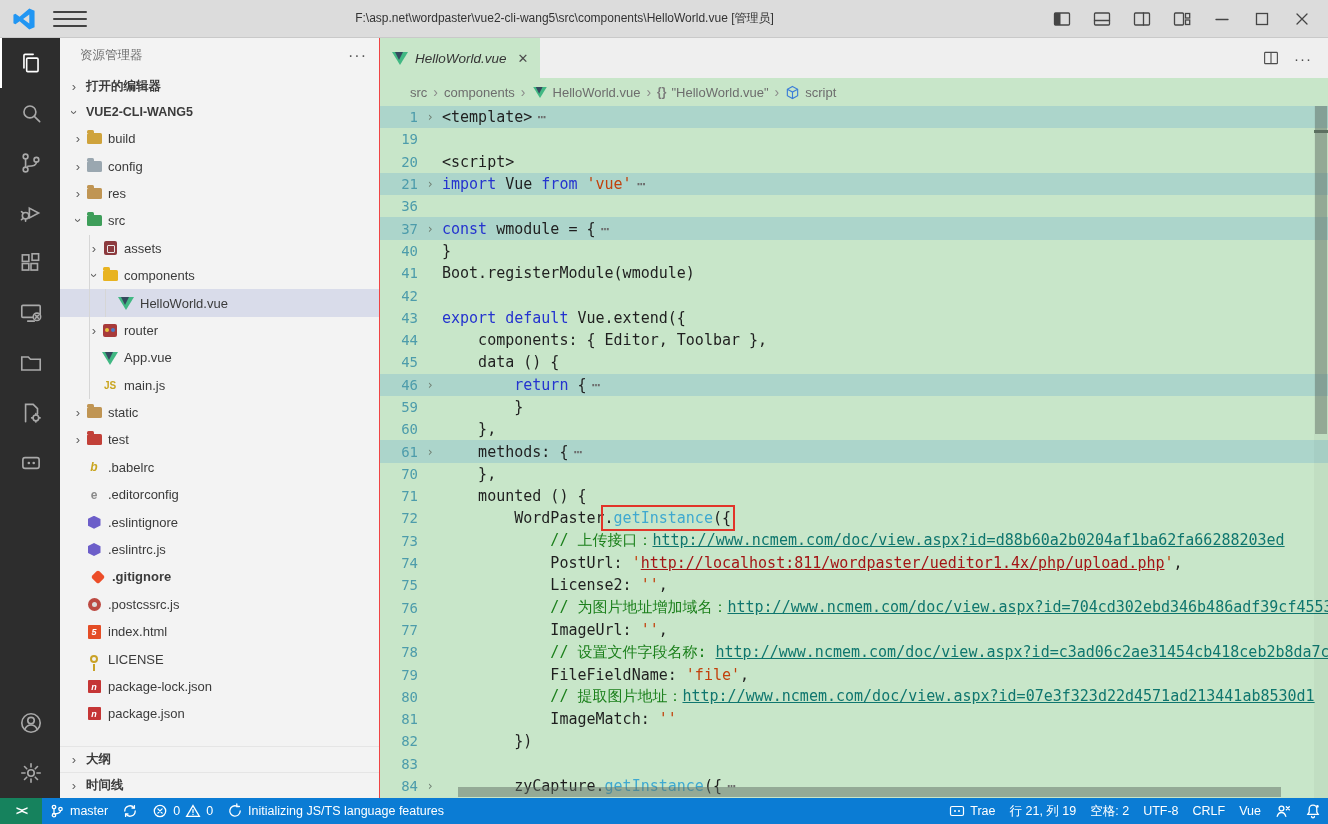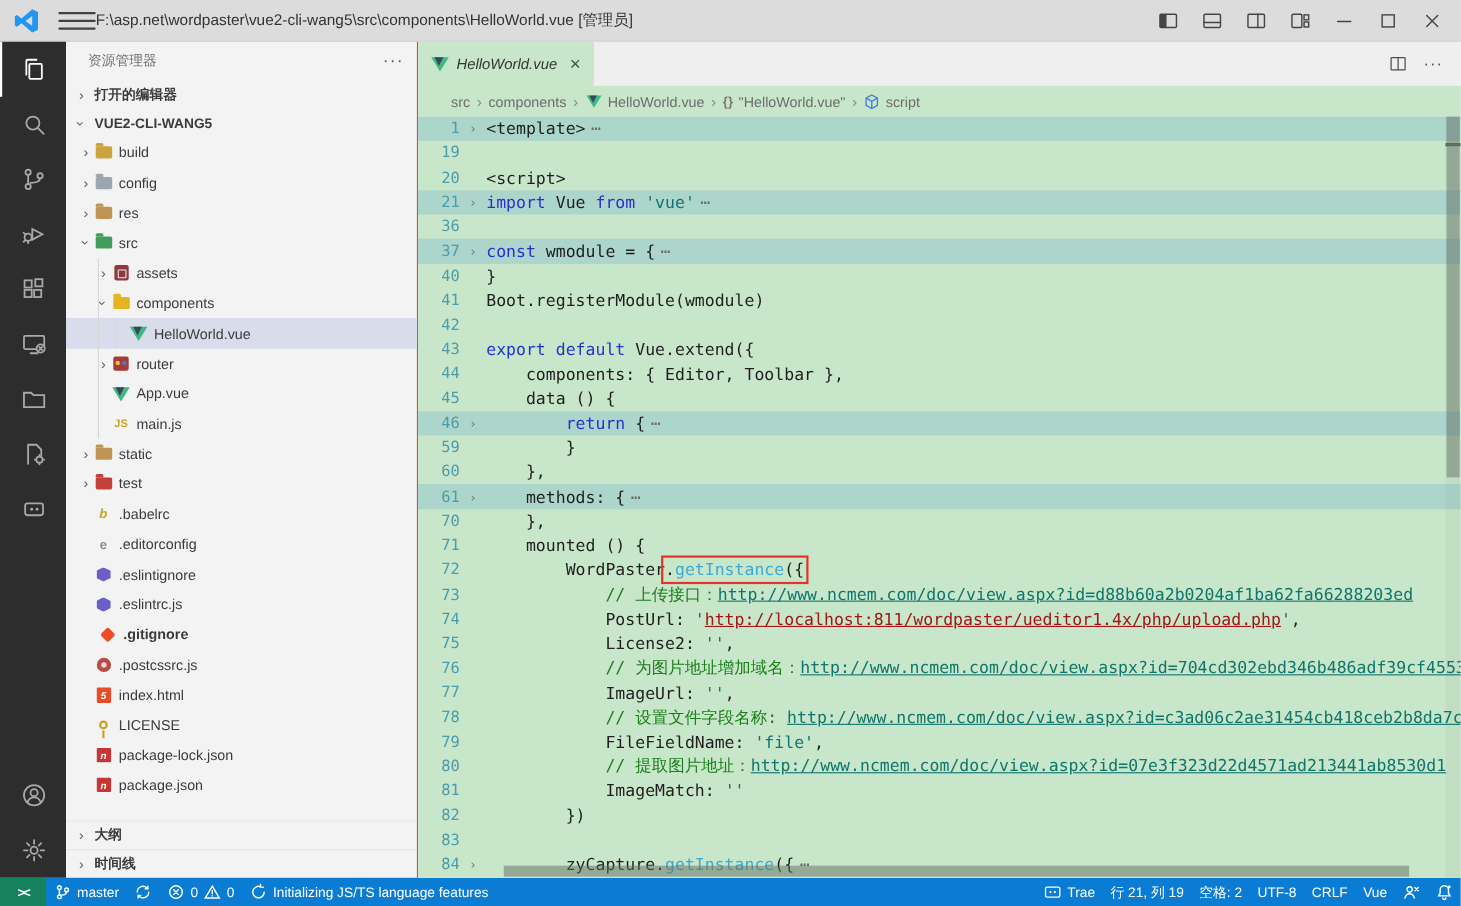--- a/index.html
+++ b/index.html
@@ -4,21 +4,21 @@
 <style>
   * { margin:0; padding:0; box-sizing:border-box; }
   html,body { width:1328px; height:824px; overflow:hidden; font-family:"Liberation Sans", sans-serif; }
   body { display:flex; flex-direction:column; background:#f3f3f3; }
 
   
   .titlebar { height:38px; background:#dcdcdc; border-bottom:1px solid #c9c9c9; display:flex; align-items:center; flex:0 0 38px; }
   .tb-logo { width:26px; height:26px; margin-left:11px; display:flex; align-items:center; justify-content:center; }
   .tb-menu { width:34px; height:30px; margin-left:16px; display:flex; flex-direction:column; justify-content:center; gap:5px; cursor:pointer; }
   .tb-menu i { display:block; height:2px; background:#424242; border-radius:1px; }
-  .tb-title { flex:1; text-align:left; font-size:14px; color:#333; white-space:nowrap; overflow:hidden; }
+  .tb-title { flex:1; text-align:center; font-size:12px; color:#333; white-space:nowrap; overflow:hidden; }
   .tb-controls { display:flex; align-items:center; margin-right:6px; }
   .tb-btn { width:40px; height:34px; display:flex; align-items:center; justify-content:center; color:#454545; cursor:pointer; }
 
   
   .main { flex:1; display:flex; min-height:0; }
 
   
   .activitybar { width:60px; background:#2d2d2d; display:flex; flex-direction:column; align-items:stretch; }
   .ab-item { height:50px; display:flex; align-items:center; justify-content:center; color:#a9a9a9; cursor:pointer; border-left:2px solid transparent; }
   .ab-item.active { color:#ffffff; border-left:2px solid #ffffff; }
@@ -80,21 +80,21 @@
   .bc-sep { color:#8a8a8a; font-size:14px; }
   .bc-braces { color:#7a7a7a; font-weight:bold; font-size:12px; }
 
   .code { flex:1; background:#c8e6c9; font-family:"DejaVu Sans Mono", monospace; font-size:15px; position:relative; overflow:hidden; }
   .cl { height:22.3px; display:flex; align-items:center; white-space:pre; }
   .cl.hl { background:rgba(110,175,210,0.30); }
   .cl .ln { width:38px; text-align:right; color:#4d9cab; font-size:14px; flex:0 0 38px; }
   .cl .fold { width:24px; text-align:center; color:#6f7f72; font-size:12px; flex:0 0 24px; cursor:pointer; }
   .cl .src { flex:1; color:#1f1f1f; }
   .tok-k { color:#2433cf; }
-  .tok-s { color:#0f766e; }
+  .tok-s { color:#c2410c; }
   .tok-c { color:#1a7f1a; }
   .tok-l { color:#0f766e; text-decoration:underline; }
   .tok-sl { color:#a31515; text-decoration:underline; }
   .tok-f { color:#3fa9d0; }
   .tok-e { color:#6b6b6b; margin-left:5px; }
   .redbox { outline:2px solid #e23429; outline-offset:2px; }
 
   .vscroll { position:absolute; top:68px; right:0; width:14px; bottom:0; background:rgba(0,0,0,0.03); }
   .vscroll .thumb { position:absolute; top:0; left:1px; right:1px; height:328px; background:rgba(90,105,95,0.45); }
   .vscroll .mark { position:absolute; top:24px; left:0; right:0; height:3px; background:rgba(40,60,45,0.65); }

